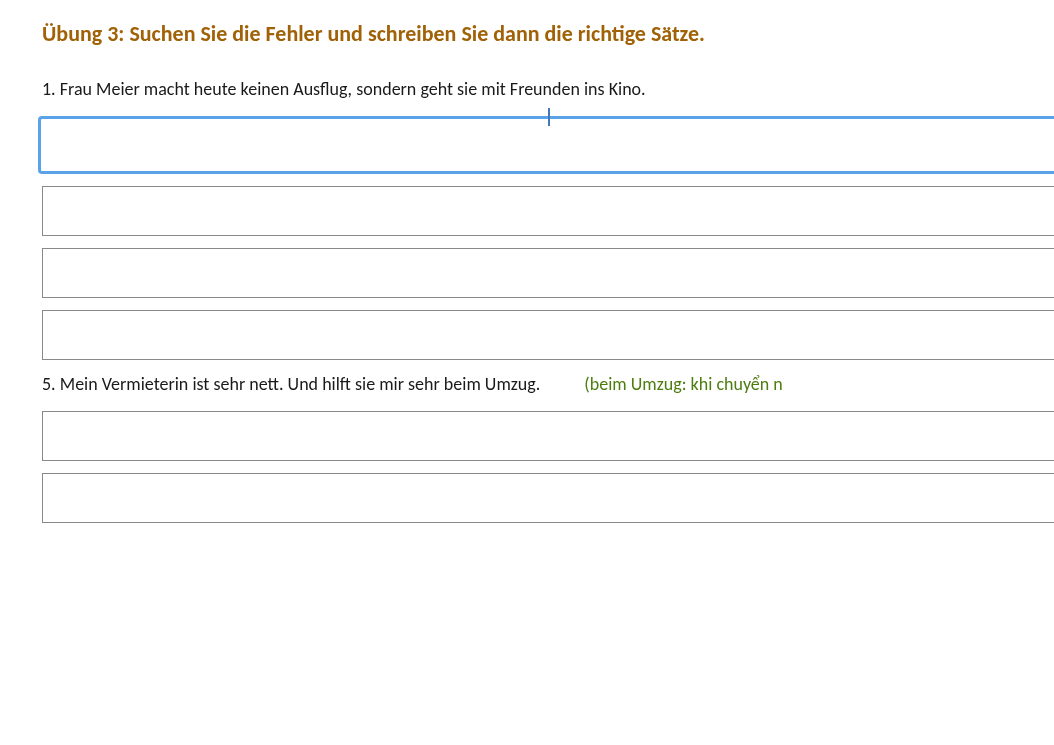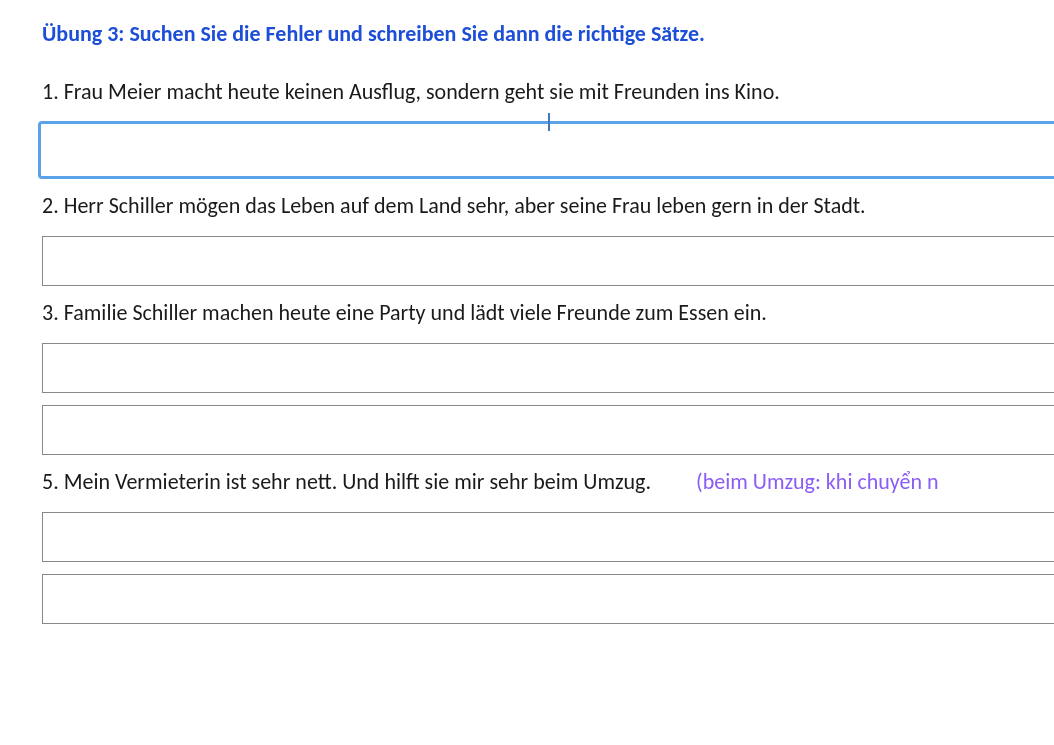--- a/index.html
+++ b/index.html
@@ -10,35 +10,35 @@
     body {
       font-family: Calibri, Arial, sans-serif;
       background: #ffffff;
       padding: 20px 0 20px 42px;
       width: 1054px;
       overflow: hidden;
     }
     .exercise-title {
       font-size: 22px;
       font-weight: bold;
-      color: #1d4ed8;
+      color: #a16207;
       margin-bottom: 28px;
       line-height: 1.3;
     }
     .question-block {
       margin-bottom: 12px;
     }
     .question-text {
-      font-size: 22px;
+      font-size: 18px;
       color: #1a1a1a;
       line-height: 1.4;
       margin-bottom: 14px;
     }
     .hint {
-      color: #8b5cf6;
+      color: #4d7c0f;
       margin-left: 40px;
       margin-top: 38px;
     }
     .answer-input {
       width: 1060px;
       height: 50px;
       border: 1px solid #888;
       background: #ffffff;
       font-size: 20px;
       padding: 0 10px;
@@ -74,32 +74,24 @@
     <span>1.</span>
     <span>Frau Meier macht heute keinen Ausflug, sondern geht sie mit Freunden ins Kino.</span>
   </div>
   <div class="cursor-indicator">
     <div class="cursor-tick"></div>
     <input type="text" class="answer-input focused" value="" style="">
   </div>
 </div>
 
 <div class="question-block">
-  <div class="question-text">
-    <span>2.</span>
-    <span>Herr Schiller mögen das Leben auf dem Land sehr, aber seine Frau leben gern in der Stadt.</span>
-  </div>
   <input type="text" class="answer-input" value="" style="">
 </div>
 
 <div class="question-block">
-  <div class="question-text">
-    <span>3.</span>
-    <span>Familie Schiller machen heute eine Party und lädt viele Freunde zum Essen ein.</span>
-  </div>
   <input type="text" class="answer-input" value="" style="">
 </div>
 
 <div class="question-block">
   <input type="text" class="answer-input" value="" style="">
 </div>
 
 <div class="question-block">
   <div class="question-text">
     <span>5.</span>

